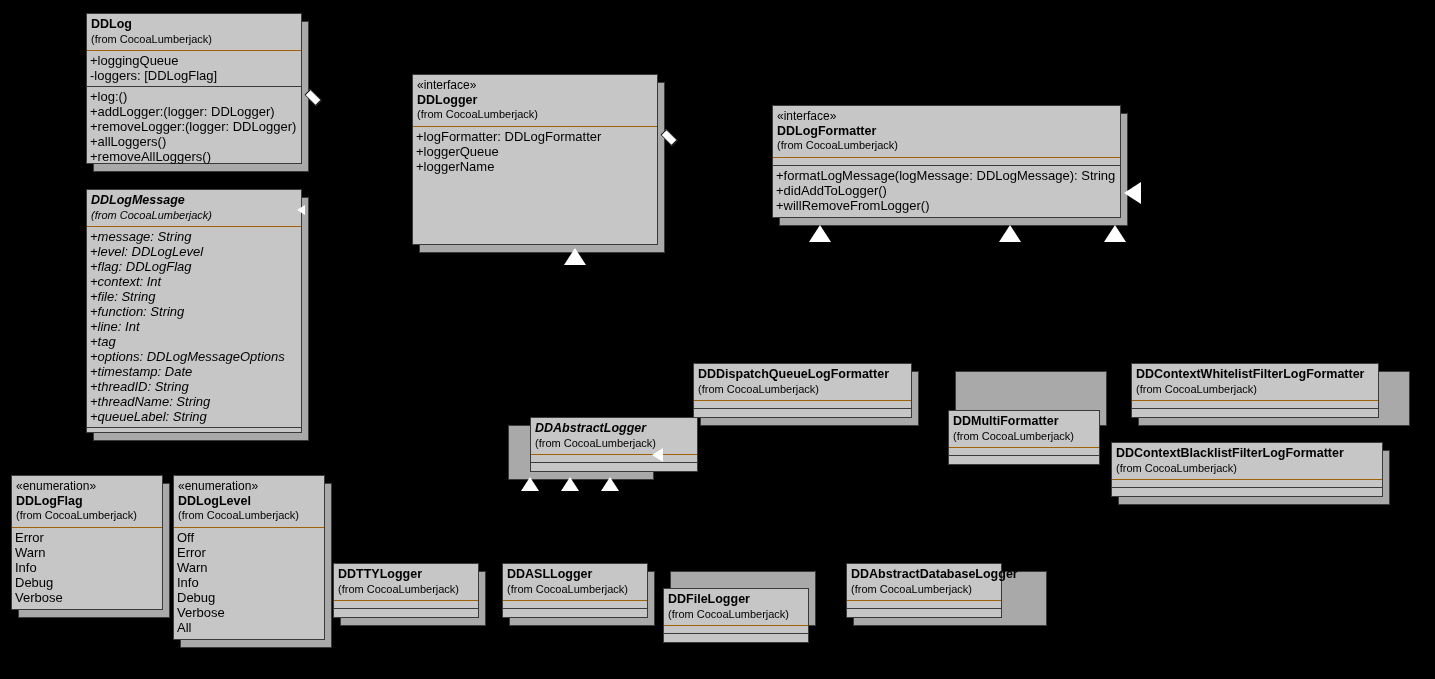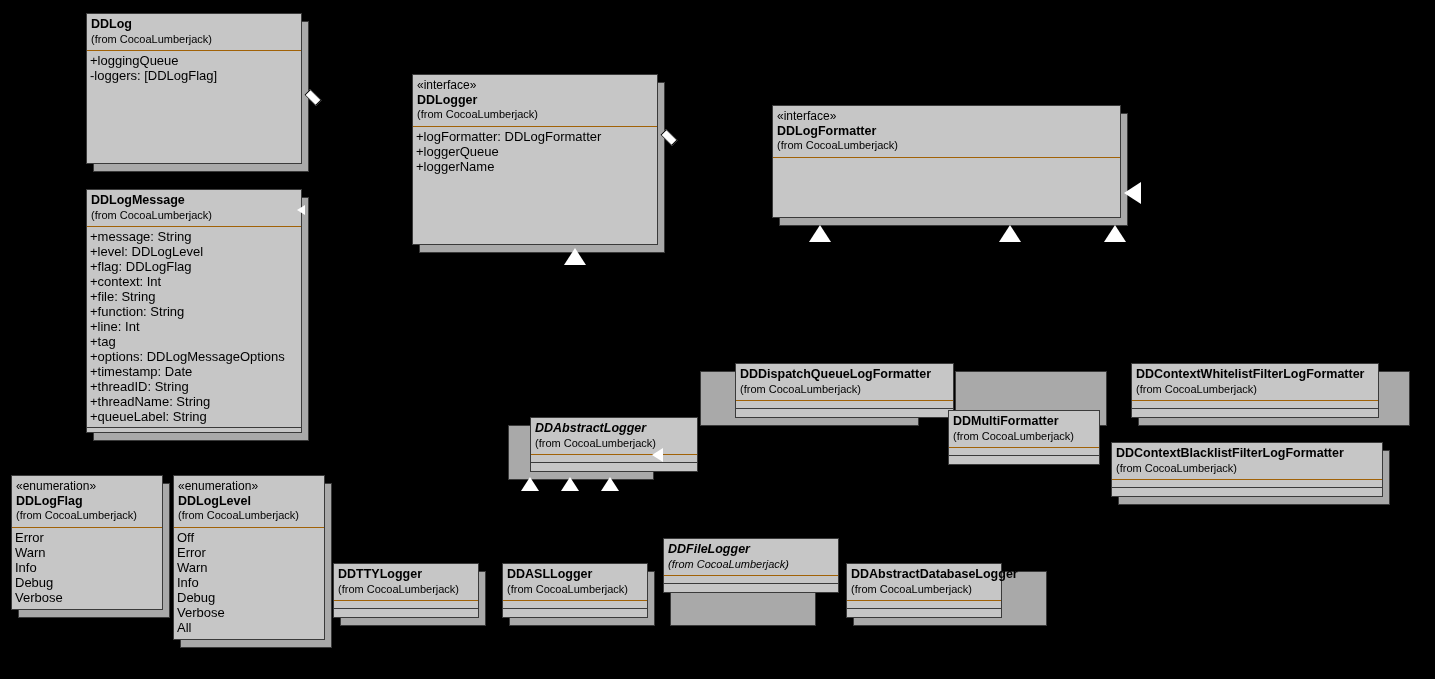--- a/index.html
+++ b/index.html
@@ -135,24 +135,31 @@
   <div class="shadow" style="left:93px; top:21px; width:216px; height:151px;"></div>
   <div class="uml-box" style="left:86px; top:13px; width:216px; height:151px;">
     <div class="uml-header">
       <span class="cls-name">DDLog</span>
       <span class="cls-from">(from CocoaLumberjack)</span>
     </div>
     <div class="uml-compartment">
       <div class="row">+loggingQueue</div>
       <div class="row">-loggers: [DDLogFlag]</div>
     </div>
+    <div class="uml-compartment">
+      <div class="row">+log:()</div>
+      <div class="row">+addLogger:(logger: DDLogger)</div>
+      <div class="row">+removeLogger:(logger: DDLogger)</div>
+      <div class="row">+allLoggers()</div>
+      <div class="row">+removeAllLoggers()</div>
+    </div>
   </div>
 
   <div class="shadow" style="left:93px; top:197px; width:216px; height:244px;"></div>
-  <div class="uml-box" style="left:86px; top:189px; width:216px; height:244px;">
+  <div class="uml-box" style="left:86px; top:189px; width:216px; height:244px;font-style:italic;">
     <div class="uml-header">
       <span class="cls-name">DDLogMessage</span>
       <span class="cls-from">(from CocoaLumberjack)</span>
     </div>
     <div class="uml-compartment">
       <div class="row">+message: String</div>
       <div class="row">+level: DDLogLevel</div>
       <div class="row">+flag: DDLogFlag</div>
       <div class="row">+context: Int</div>
       <div class="row">+file: String</div>
@@ -183,20 +190,25 @@
   </div>
 
   <div class="shadow" style="left:779px; top:113px; width:349px; height:113px;"></div>
   <div class="uml-box" style="left:772px; top:105px; width:349px; height:113px;">
     <div class="uml-header">
       <span class="stereotype">«interface»</span>
       <span class="cls-name">DDLogFormatter</span>
       <span class="cls-from">(from CocoaLumberjack)</span>
     </div>
     <div class="uml-compartment empty"></div>
+    <div class="uml-compartment">
+      <div class="row">+formatLogMessage(logMessage: DDLogMessage): String</div>
+      <div class="row">+didAddToLogger()</div>
+      <div class="row">+willRemoveFromLogger()</div>
+    </div>
   </div>
 
   <div class="shadow" style="left:18px; top:483px; width:152px; height:135px;"></div>
   <div class="uml-box" style="left:11px; top:475px; width:152px; height:135px;">
     <div class="uml-header">
       <span class="stereotype">«enumeration»</span>
       <span class="cls-name">DDLogFlag</span>
       <span class="cls-from">(from CocoaLumberjack)</span>
     </div>
     <div class="uml-compartment">
@@ -220,21 +232,21 @@
       <div class="row">Error</div>
       <div class="row">Warn</div>
       <div class="row">Info</div>
       <div class="row">Debug</div>
       <div class="row">Verbose</div>
       <div class="row">All</div>
     </div>
   </div>
 
   <div class="shadow" style="left:700px; top:371px; width:219px; height:55px;"></div>
-  <div class="uml-box" style="left:693px; top:363px; width:219px; height:55px;margin-left:42px;">
+  <div class="uml-box" style="left:693px; top:363px; width:219px; height:55px;">
     <div class="uml-header">
       <span class="cls-name">DDDispatchQueueLogFormatter</span>
       <span class="cls-from">(from CocoaLumberjack)</span>
     </div>
     <div class="uml-compartment empty"></div>
     <div class="uml-compartment empty"></div>
   </div>
 
   <div class="shadow" style="left:955px; top:371px; width:152px; height:55px;"></div>
   <div class="uml-box" style="left:948px; top:363px; width:152px; height:55px;margin-top:47px;">
@@ -290,21 +302,21 @@
   <div class="uml-box" style="left:502px; top:563px; width:146px; height:55px;">
     <div class="uml-header">
       <span class="cls-name">DDASLLogger</span>
       <span class="cls-from">(from CocoaLumberjack)</span>
     </div>
     <div class="uml-compartment empty"></div>
     <div class="uml-compartment empty"></div>
   </div>
 
   <div class="shadow" style="left:670px; top:571px; width:146px; height:55px;"></div>
-  <div class="uml-box" style="left:663px; top:538px; width:176px; height:55px;font-style:italic;">
+  <div class="uml-box" style="left:663px; top:588px; width:146px; height:55px;">
     <div class="uml-header">
       <span class="cls-name">DDFileLogger</span>
       <span class="cls-from">(from CocoaLumberjack)</span>
     </div>
     <div class="uml-compartment empty"></div>
     <div class="uml-compartment empty"></div>
   </div>
 
   <div class="shadow" style="left:853px; top:571px; width:194px; height:55px;"></div>
   <div class="uml-box" style="left:846px; top:563px; width:156px; height:55px;">

